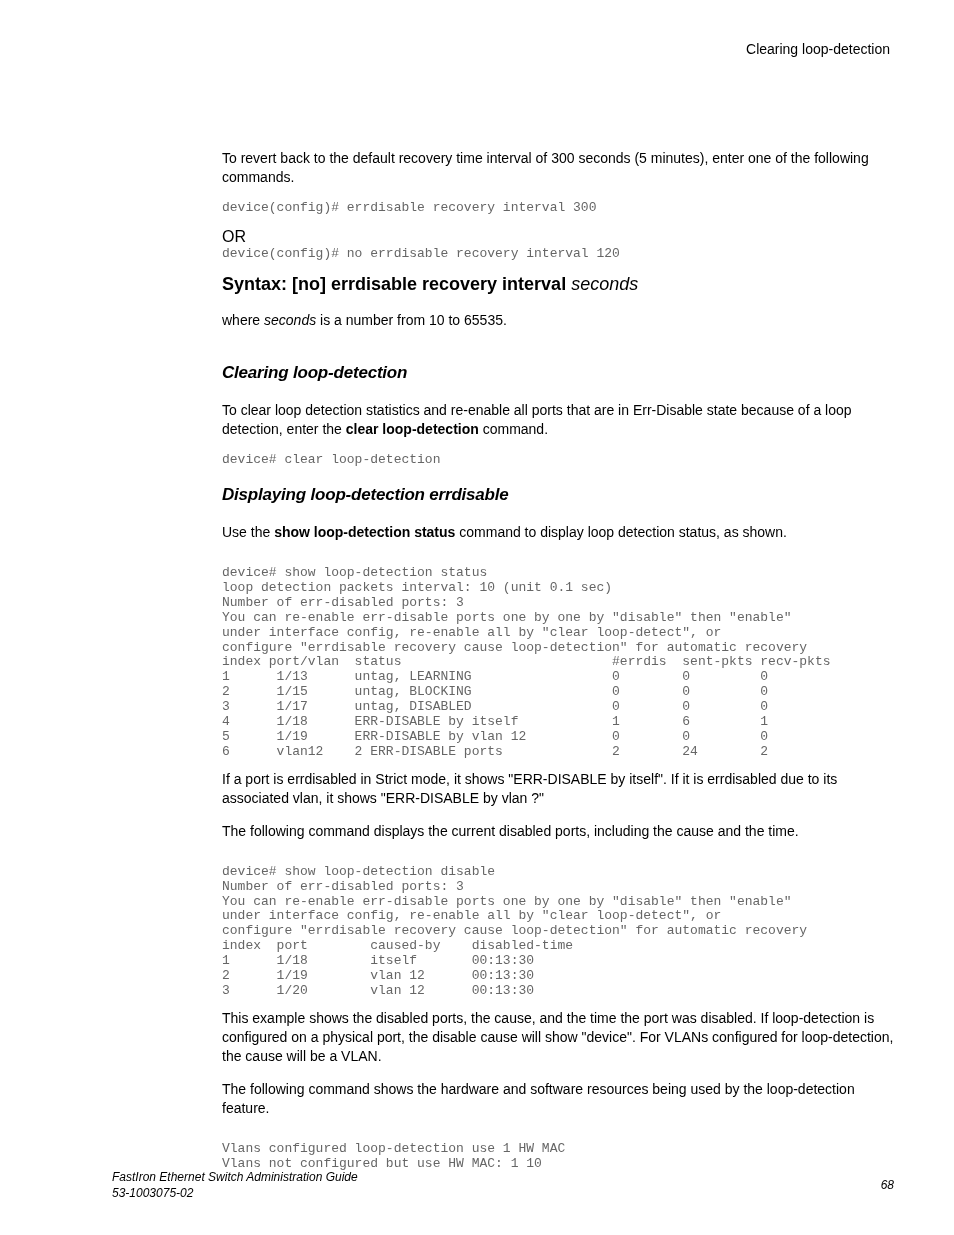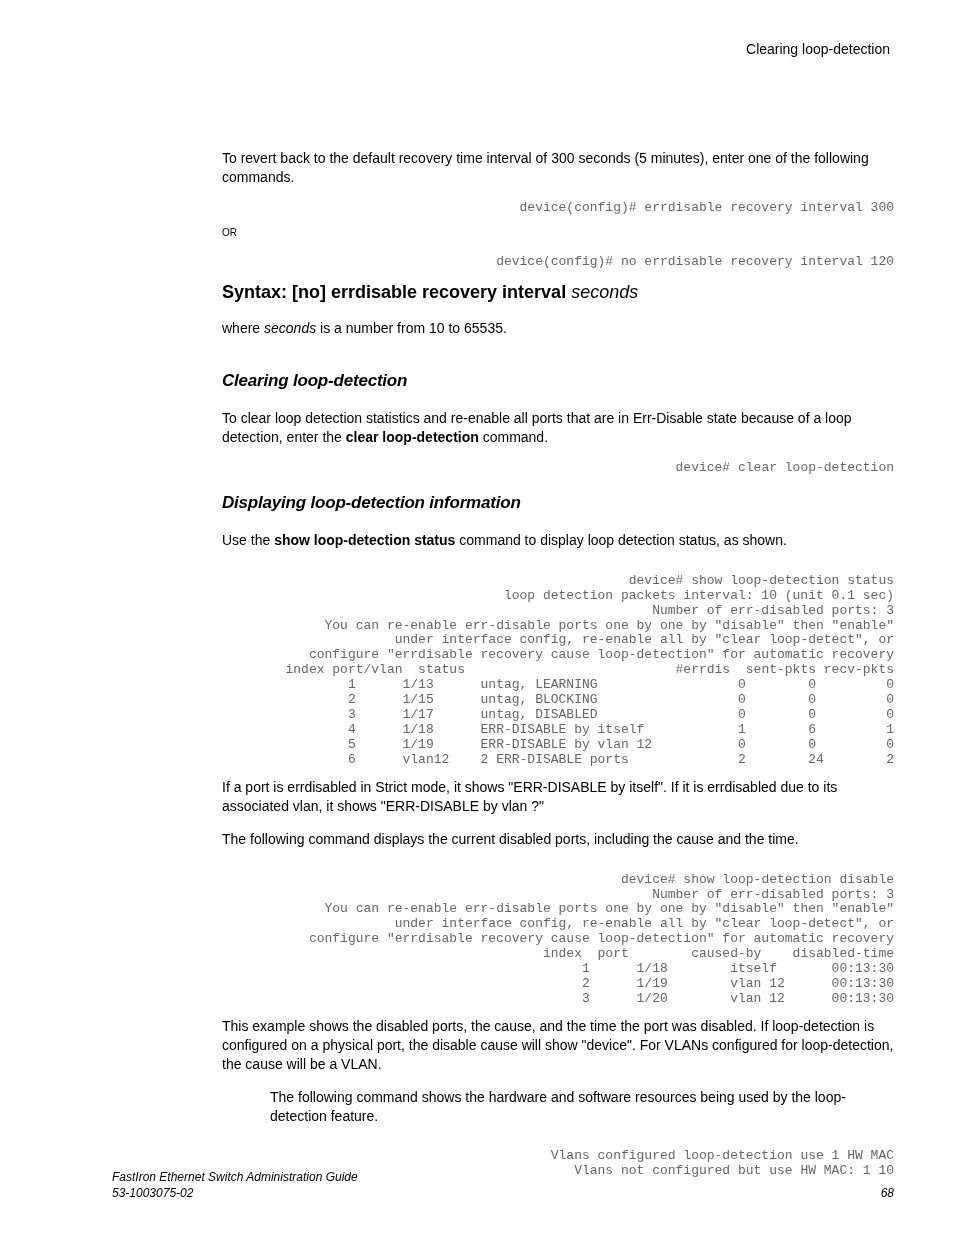--- a/index.html
+++ b/index.html
@@ -26,25 +26,24 @@
       margin-bottom: 14px;
       font-size: 14px;
     }
     .code-block {
       font-family: "Courier New", Courier, monospace;
       font-size: 13px;
       color: #666;
       white-space: pre;
       margin-bottom: 10px;
       line-height: 1.15;
-      text-align: right;
     }
     .or-label {
-      font-size: 10px;
-      margin-bottom: 16px;
+      font-size: 16px;
+      margin-bottom: 0;
     }
     .syntax-line {
       font-size: 18px;
       margin-bottom: 15px;
     }
     .syntax-line .bold { font-weight: bold; }
     .syntax-line .italic { font-style: italic; }
     .where-line {
       font-size: 14px;
       margin-bottom: 32px;
@@ -61,21 +60,21 @@
     .para .bold { font-weight: bold; }
     .footer {
       position: absolute;
       bottom: 34px;
       left: 112px;
       right: 60px;
       font-size: 12px;
       font-style: italic;
       display: flex;
       justify-content: space-between;
-      align-items: flex-end;
+      align-items: center;
     }
     .footer .page-num {
       font-style: italic;
     }
   </style>
 </head>
 <body>
 
 <div class="page">
   <div class="header-right">Clearing loop-detection</div>
@@ -93,21 +92,21 @@
   <div class="where-line">
     <span>where </span><span class="italic">seconds</span><span> is a number from 10 to 65535.</span>
   </div>
 
   <h2 class="section-title">Clearing loop-detection</h2>
   <p class="para">
     <span>To clear loop detection statistics and re-enable all ports that are in Err-Disable state because of a loop detection, enter the </span><span class="bold">clear loop-detection</span><span> command.</span>
   </p>
   <div class="code-block" style="margin-bottom:16px;">device# clear loop-detection</div>
 
-  <h2 class="section-title">Displaying loop-detection information</h2>
+  <h2 class="section-title">Displaying loop-detection errdisable</h2>
   <p class="para" style="margin-bottom:24px;">
     <span>Use the </span><span class="bold">show loop-detection status</span><span> command to display loop detection status, as shown.</span>
   </p>
   <div class="code-block">device# show loop-detection status
 loop detection packets interval: 10 (unit 0.1 sec)
 Number of err-disabled ports: 3
 You can re-enable err-disable ports one by one by "disable" then "enable"
 under interface config, re-enable all by "clear loop-detect", or
 configure "errdisable recovery cause loop-detection" for automatic recovery
 index port/vlan  status                           #errdis  sent-pkts recv-pkts
@@ -125,21 +124,21 @@
 Number of err-disabled ports: 3
 You can re-enable err-disable ports one by one by "disable" then "enable"
 under interface config, re-enable all by "clear loop-detect", or
 configure "errdisable recovery cause loop-detection" for automatic recovery
 index  port        caused-by    disabled-time
 1      1/18        itself       00:13:30
 2      1/19        vlan 12      00:13:30
 3      1/20        vlan 12      00:13:30</div>
 
   <p class="para">This example shows the disabled ports, the cause, and the time the port was disabled. If loop-detection is configured on a physical port, the disable cause will show "device". For VLANs configured for loop-detection, the cause will be a VLAN.</p>
-  <p class="para" style="margin-bottom:24px;margin-left:48px;">The following command shows the hardware and software resources being used by the loop-detection feature.</p>
+  <p class="para" style="margin-bottom:24px;">The following command shows the hardware and software resources being used by the loop-detection feature.</p>
 
   <div class="code-block">Vlans configured loop-detection use 1 HW MAC
 Vlans not configured but use HW MAC: 1 10</div>
 </div>
 
 <div class="footer">
   <div>
     <div>FastIron Ethernet Switch Administration Guide</div>
     <div>53-1003075-02</div>
   </div>

